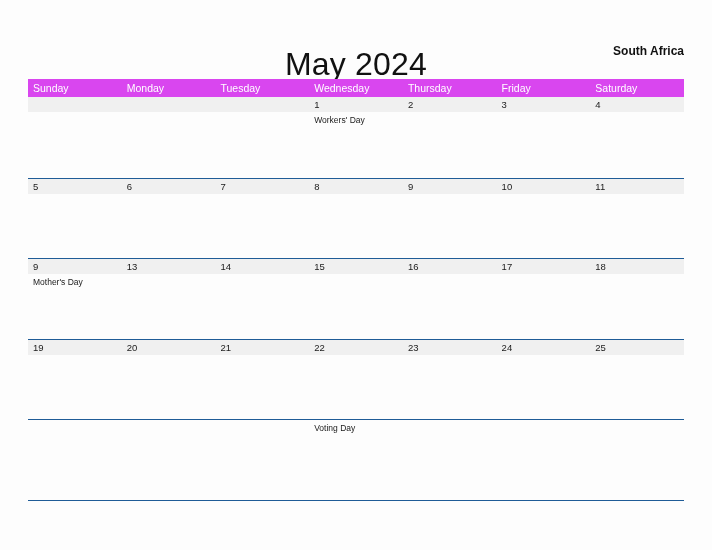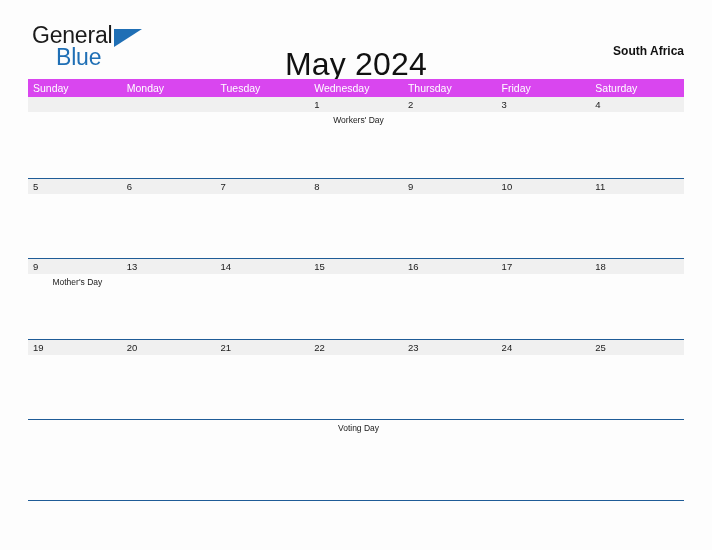--- a/index.html
+++ b/index.html
@@ -135,40 +135,34 @@
   .event-cell {
     flex: 1 1 0;
     font-size: 8.5px;
     line-height: 12px;
     color: #1a1a1a;
     padding-left: 5px;
     padding-top: 2px;
     box-sizing: border-box;
     white-space: nowrap;
     overflow: hidden;
-    text-align: center;
   }
   .grid-bottom {
     border-top: 1.5px solid #1f5c97;
     width: 656px;
     height: 0;
   }
 </style>
 </head>
 <body>
 
 <div class="page">
 
   <div class="top-bar">
 
-    <div class="logo">
-      <span class="logo-general">General</span>
-      <span class="logo-tri"></span>
-      <span class="logo-blue">Blue</span>
-    </div>
 
     <div class="cal-title">May 2024</div>
 
     <div class="country">South Africa</div>
 
   </div>
 
   <div class="calendar">
     <div class="weekday-row">
         <div class="weekday-cell">Sunday</div>

